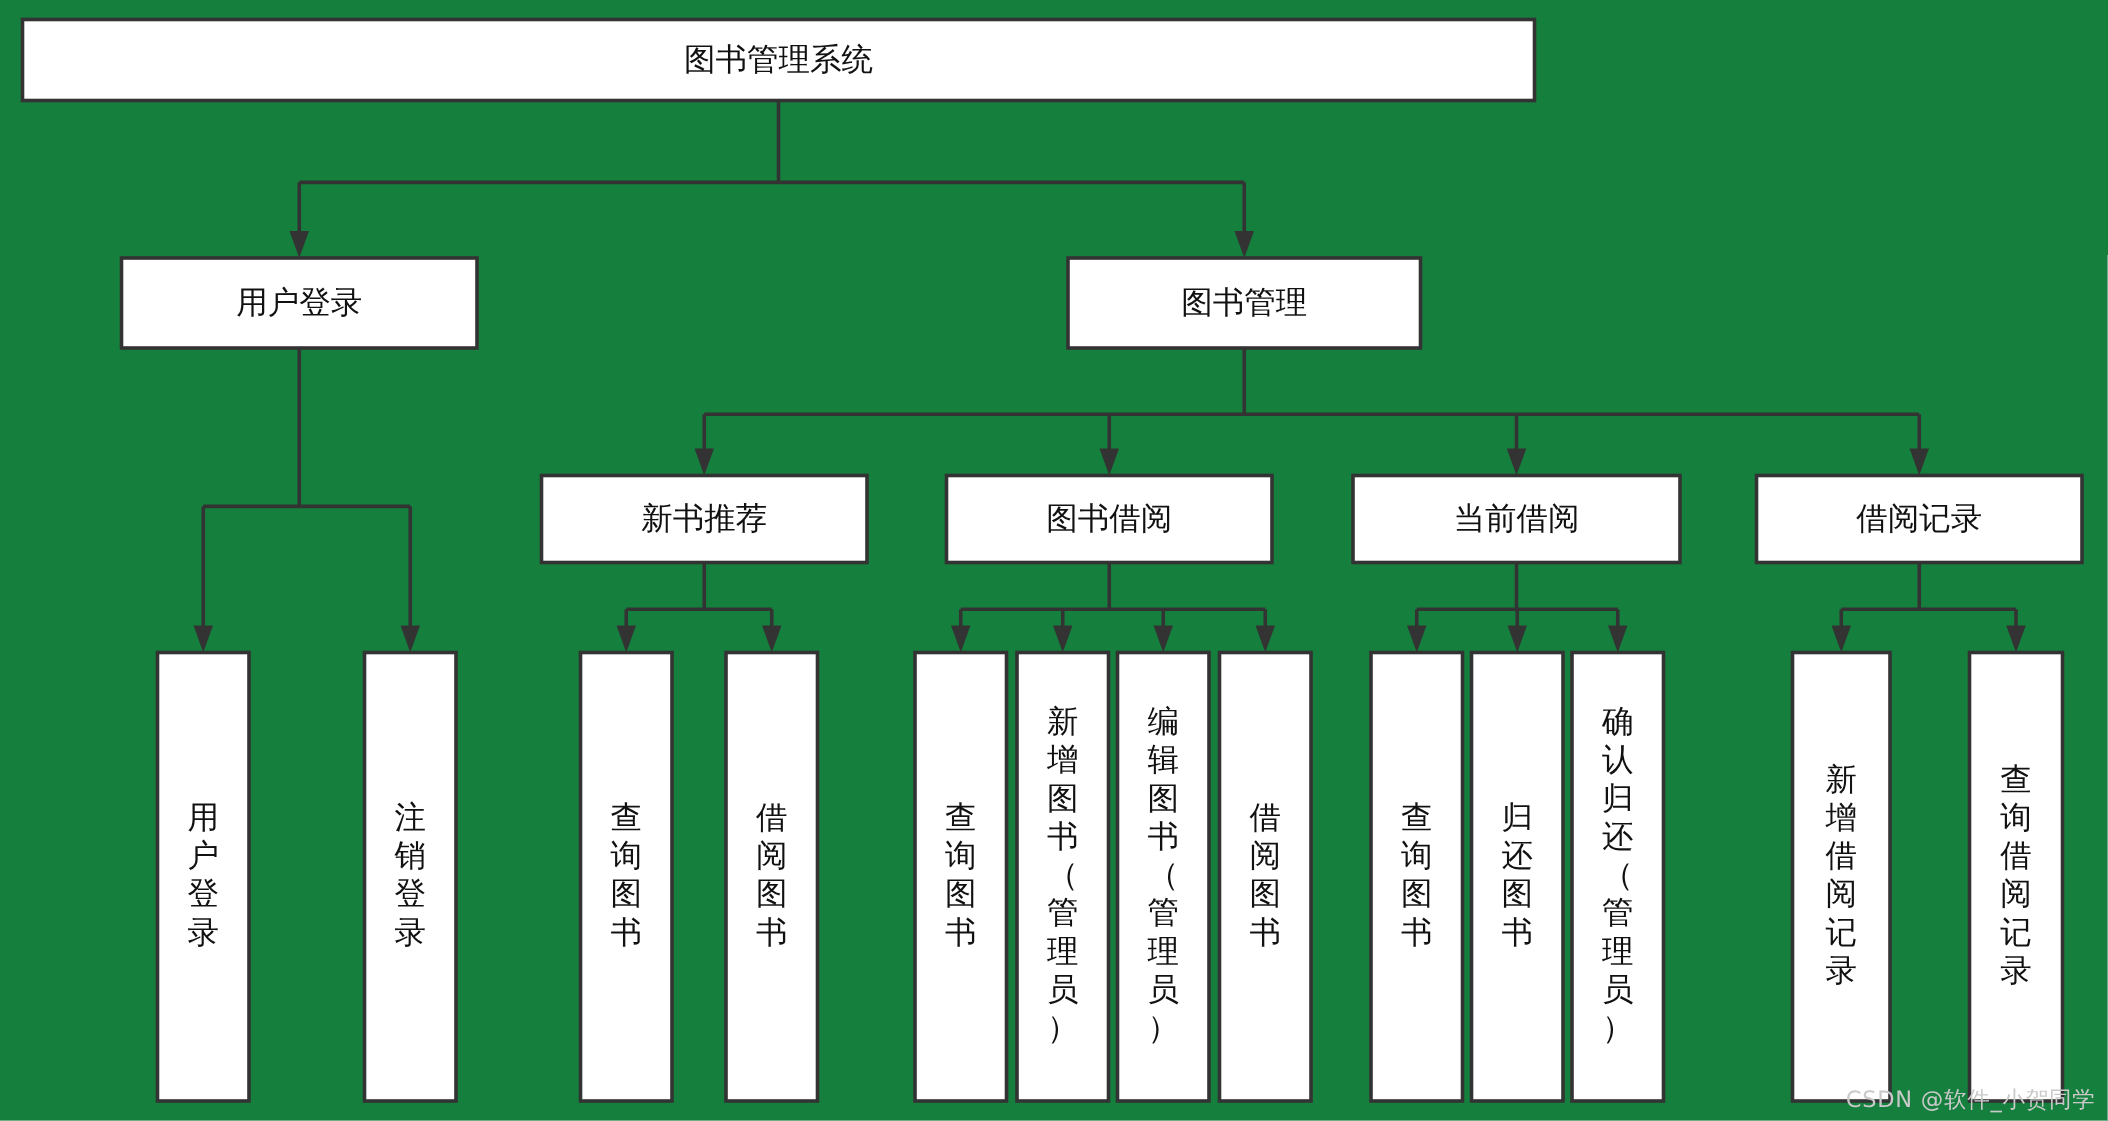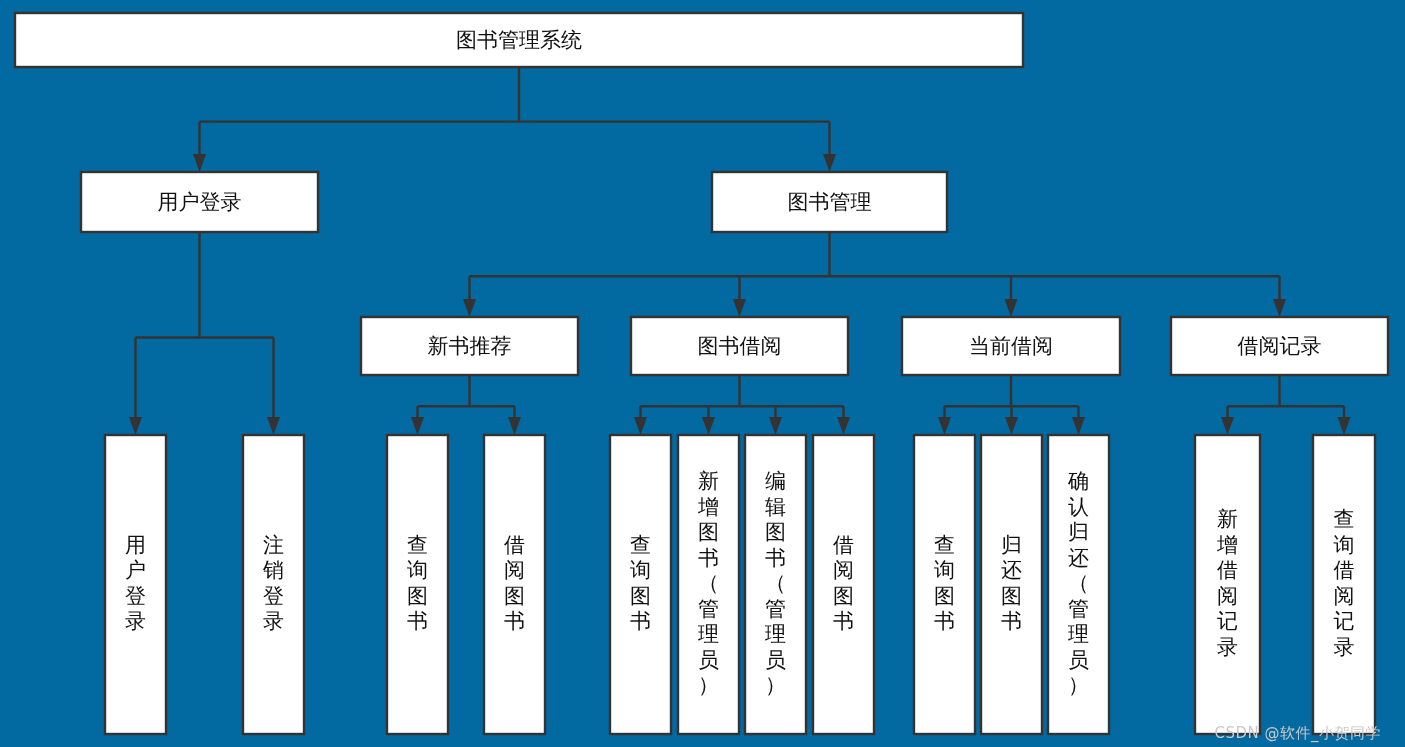--- a/index.html
+++ b/index.html
@@ -10,21 +10,21 @@
   body {
     width: 1405px;
     height: 747px;
     font-family: "DejaVu Sans", "Liberation Sans", sans-serif;
     overflow: hidden;
   }
   #stage {
     position: relative;
     width: 1405px;
     height: 747px;
-    background: #0369a1;
+    background: #15803d;
   }
   svg#diagram {
     position: absolute;
     left: 0;
     top: 0;
     width: 1405px;
     height: 747px;
     display: block;
   }
   .node-rect {
@@ -49,21 +49,21 @@
     stroke: #333333;
     stroke-width: 2.4;
     fill: none;
   }
   .arrow-head {
     fill: #333333;
     stroke: none;
   }
   .watermark {
     position: absolute;
-    right: 24px;
+    right: 8px;
     bottom: 4px;
     font-family: "DejaVu Sans", "Liberation Sans", sans-serif;
     font-size: 15px;
     color: #c9c9c9;
     letter-spacing: 0.5px;
     white-space: nowrap;
     pointer-events: none;
   }
 </style>
 </head>

